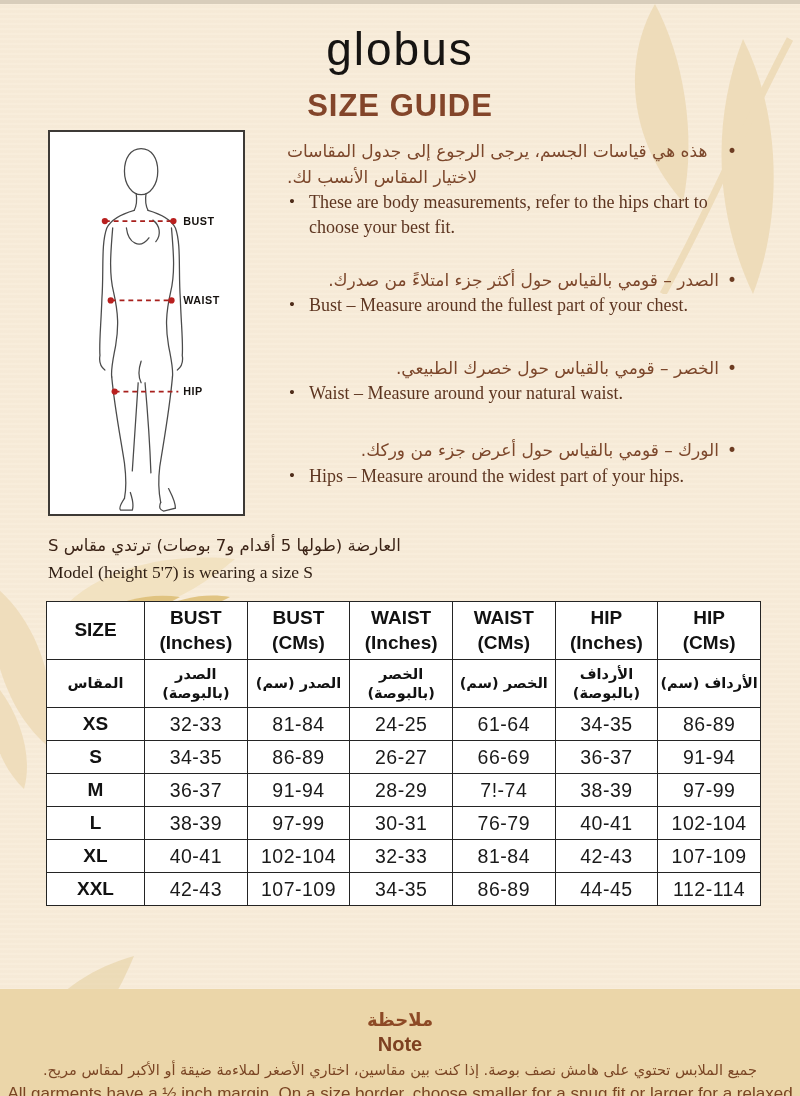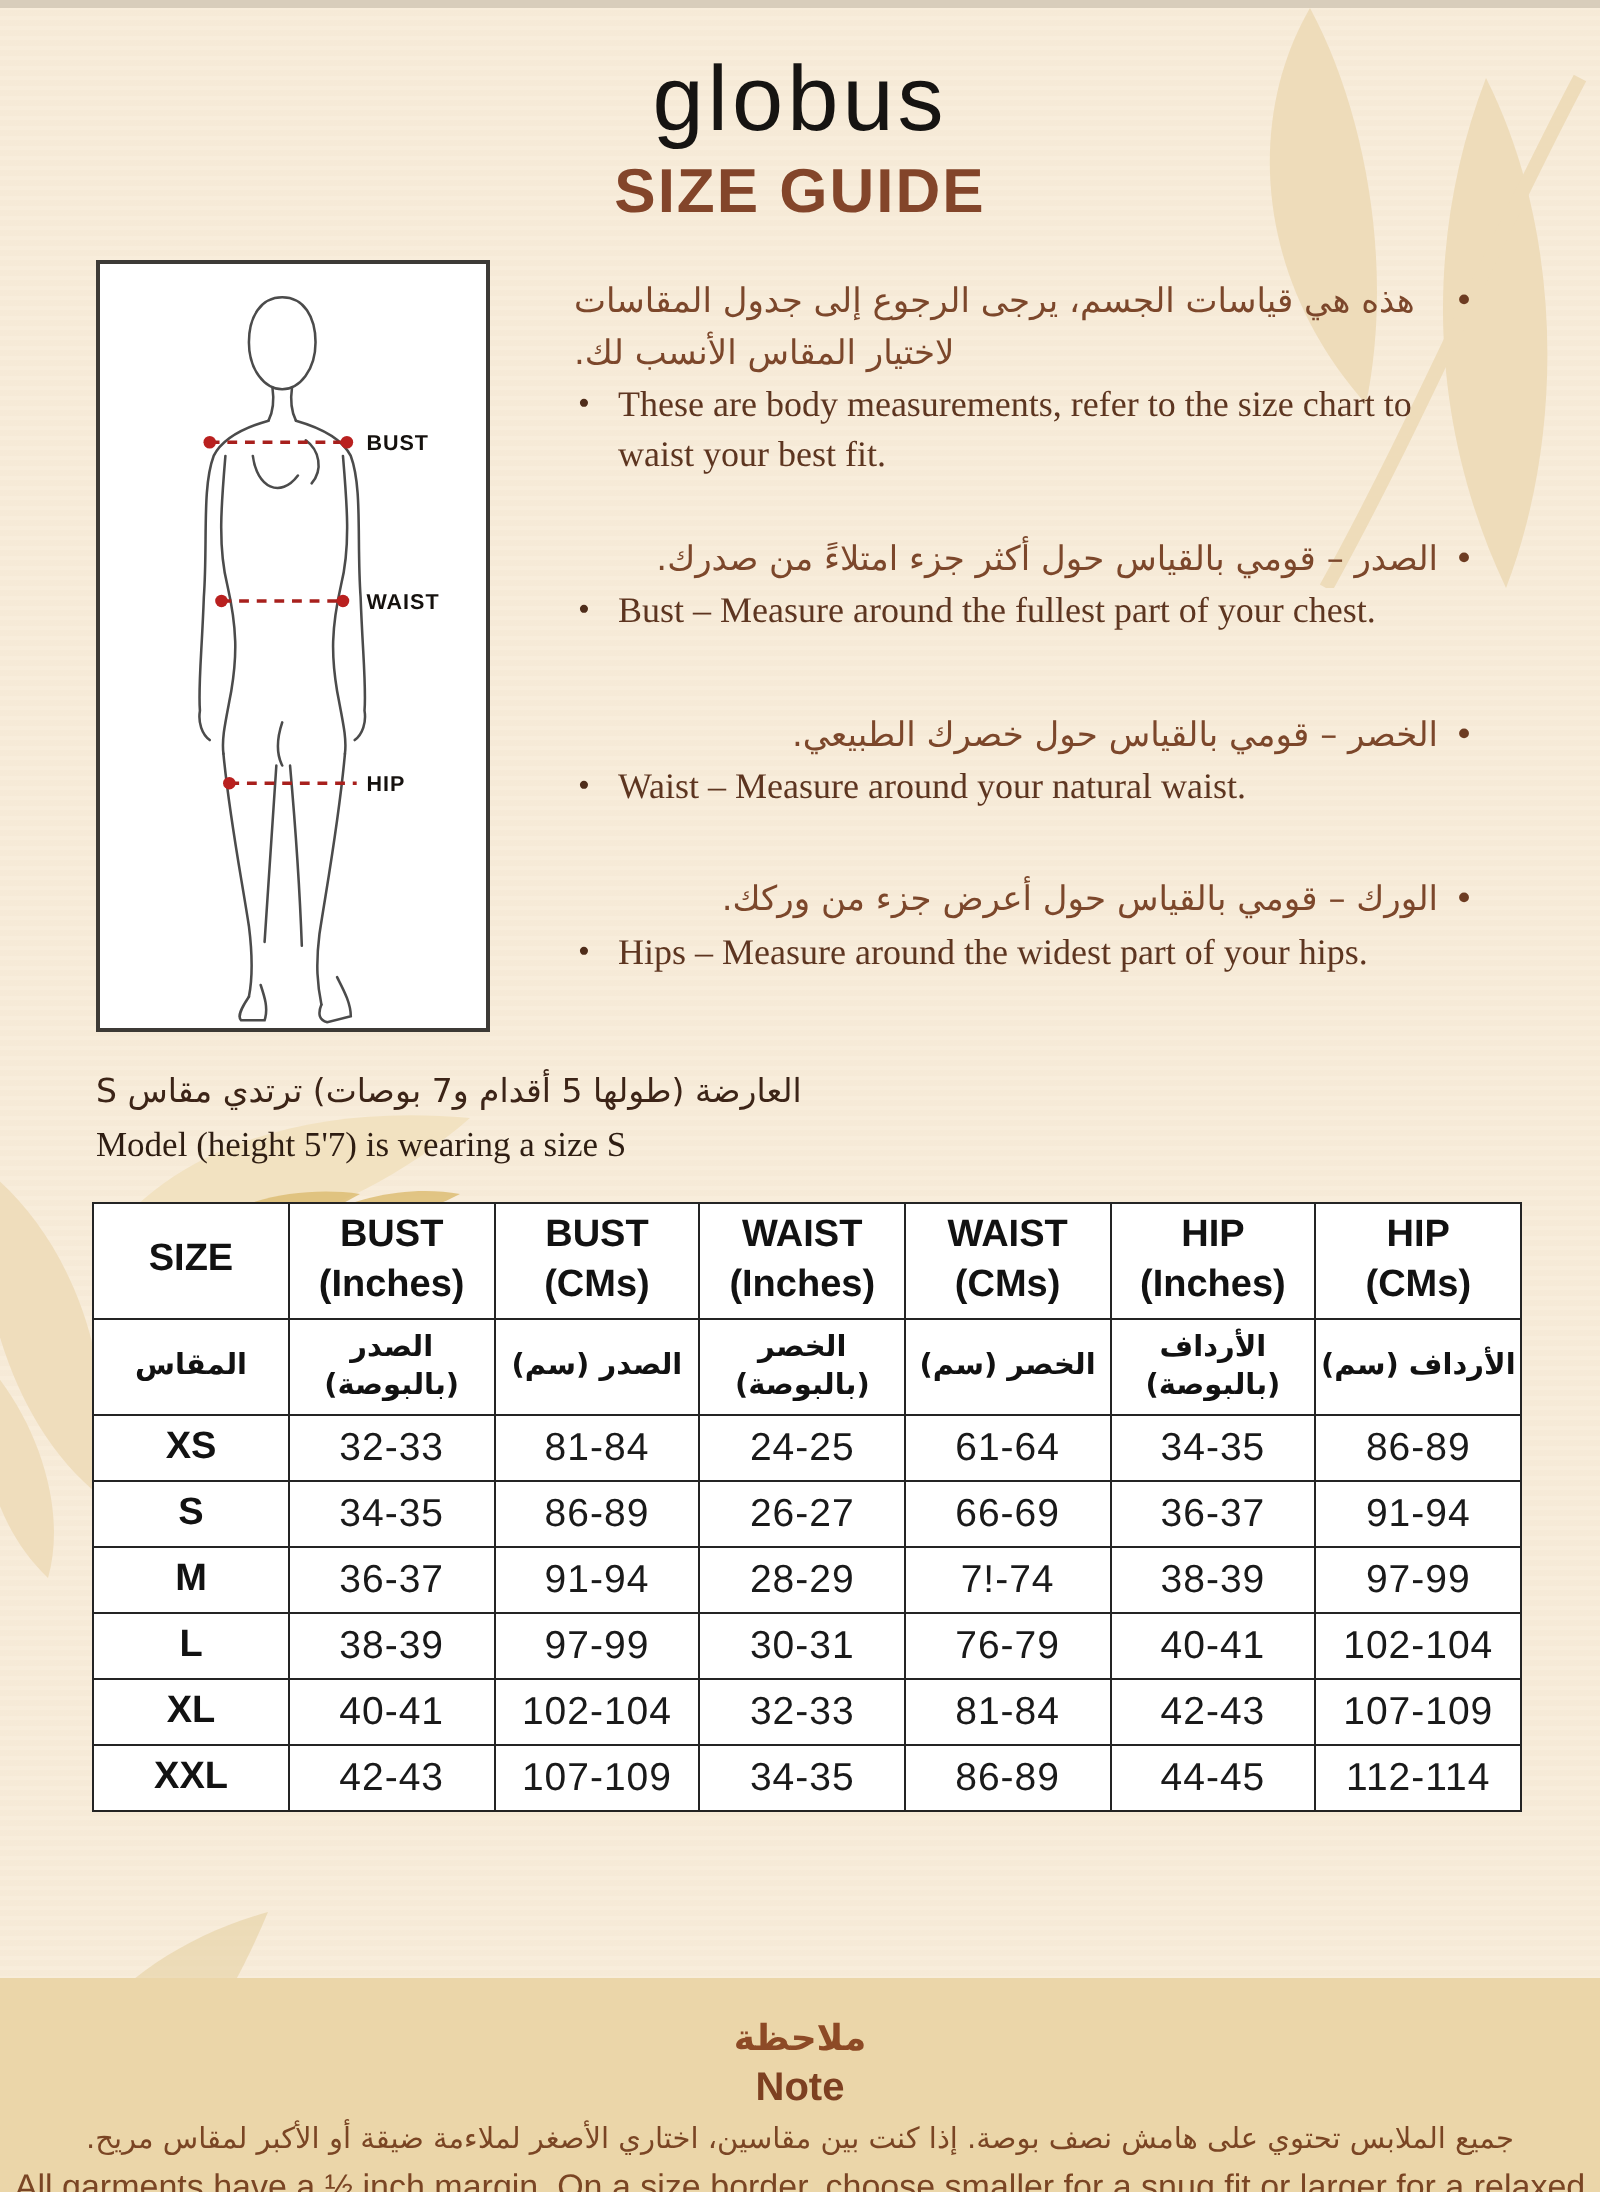--- a/index.html
+++ b/index.html
@@ -11,21 +11,21 @@
     text-decoration:underline;
   }
   
   .decor{position:absolute;pointer-events:none;}
   
   .logo{
     position:absolute;top:18px;left:0;width:100%;text-align:center;
     font-size:46px;font-weight:500;letter-spacing:2px;color:#161412;
   }
   .title{
-    position:absolute;top:74px;left:0;width:100%;text-align:center;
+    position:absolute;top:84px;left:0;width:100%;text-align:center;
     font-size:31px;font-weight:800;letter-spacing:1px;color:#83452a;
   }
   
   .diagram{
     position:absolute;left:48px;top:126px;width:197px;height:386px;
     background:#ffffff;border:2px solid #3d3a36;box-sizing:border-box;
   }
   .diagram svg{display:block;width:100%;height:100%;}
   .fig{fill:none;stroke:#4b4b4b;stroke-width:1.3;stroke-linecap:round;}
   .dash{stroke:#a8201d;stroke-width:1.8;stroke-dasharray:5 4;}
@@ -151,21 +151,21 @@
         <line class="dash" x1="66" y1="263" x2="131" y2="263"></line>
         <circle class="dot" cx="66" cy="263" r="3.2"></circle>
         <text class="measure-label" x="136" y="267">HIP</text>
       </g>
     </svg>
   </div>
 
   <div class="bullets">
     <div class="group g1">
       <p class="b b-ar wrapfirst">هذه هي قياسات الجسم، يرجى الرجوع إلى جدول المقاسات لاختيار المقاس الأنسب لك.</p>
-      <p class="b b-en">These are body measurements, refer to the size chart to waist your best fit.</p>
+      <p class="b b-en">These are body measurements, refer to the hips chart to choose your best fit.</p>
     </div>
     <div class="group g2">
       <p class="b b-ar">الصدر – قومي بالقياس حول أكثر جزء امتلاءً من صدرك.</p>
       <p class="b b-en">Bust – Measure around the fullest part of your chest.</p>
     </div>
     <div class="group g3">
       <p class="b b-ar">الخصر – قومي بالقياس حول خصرك الطبيعي.</p>
       <p class="b b-en">Waist – Measure around your natural waist.</p>
     </div>
     <div class="group">

